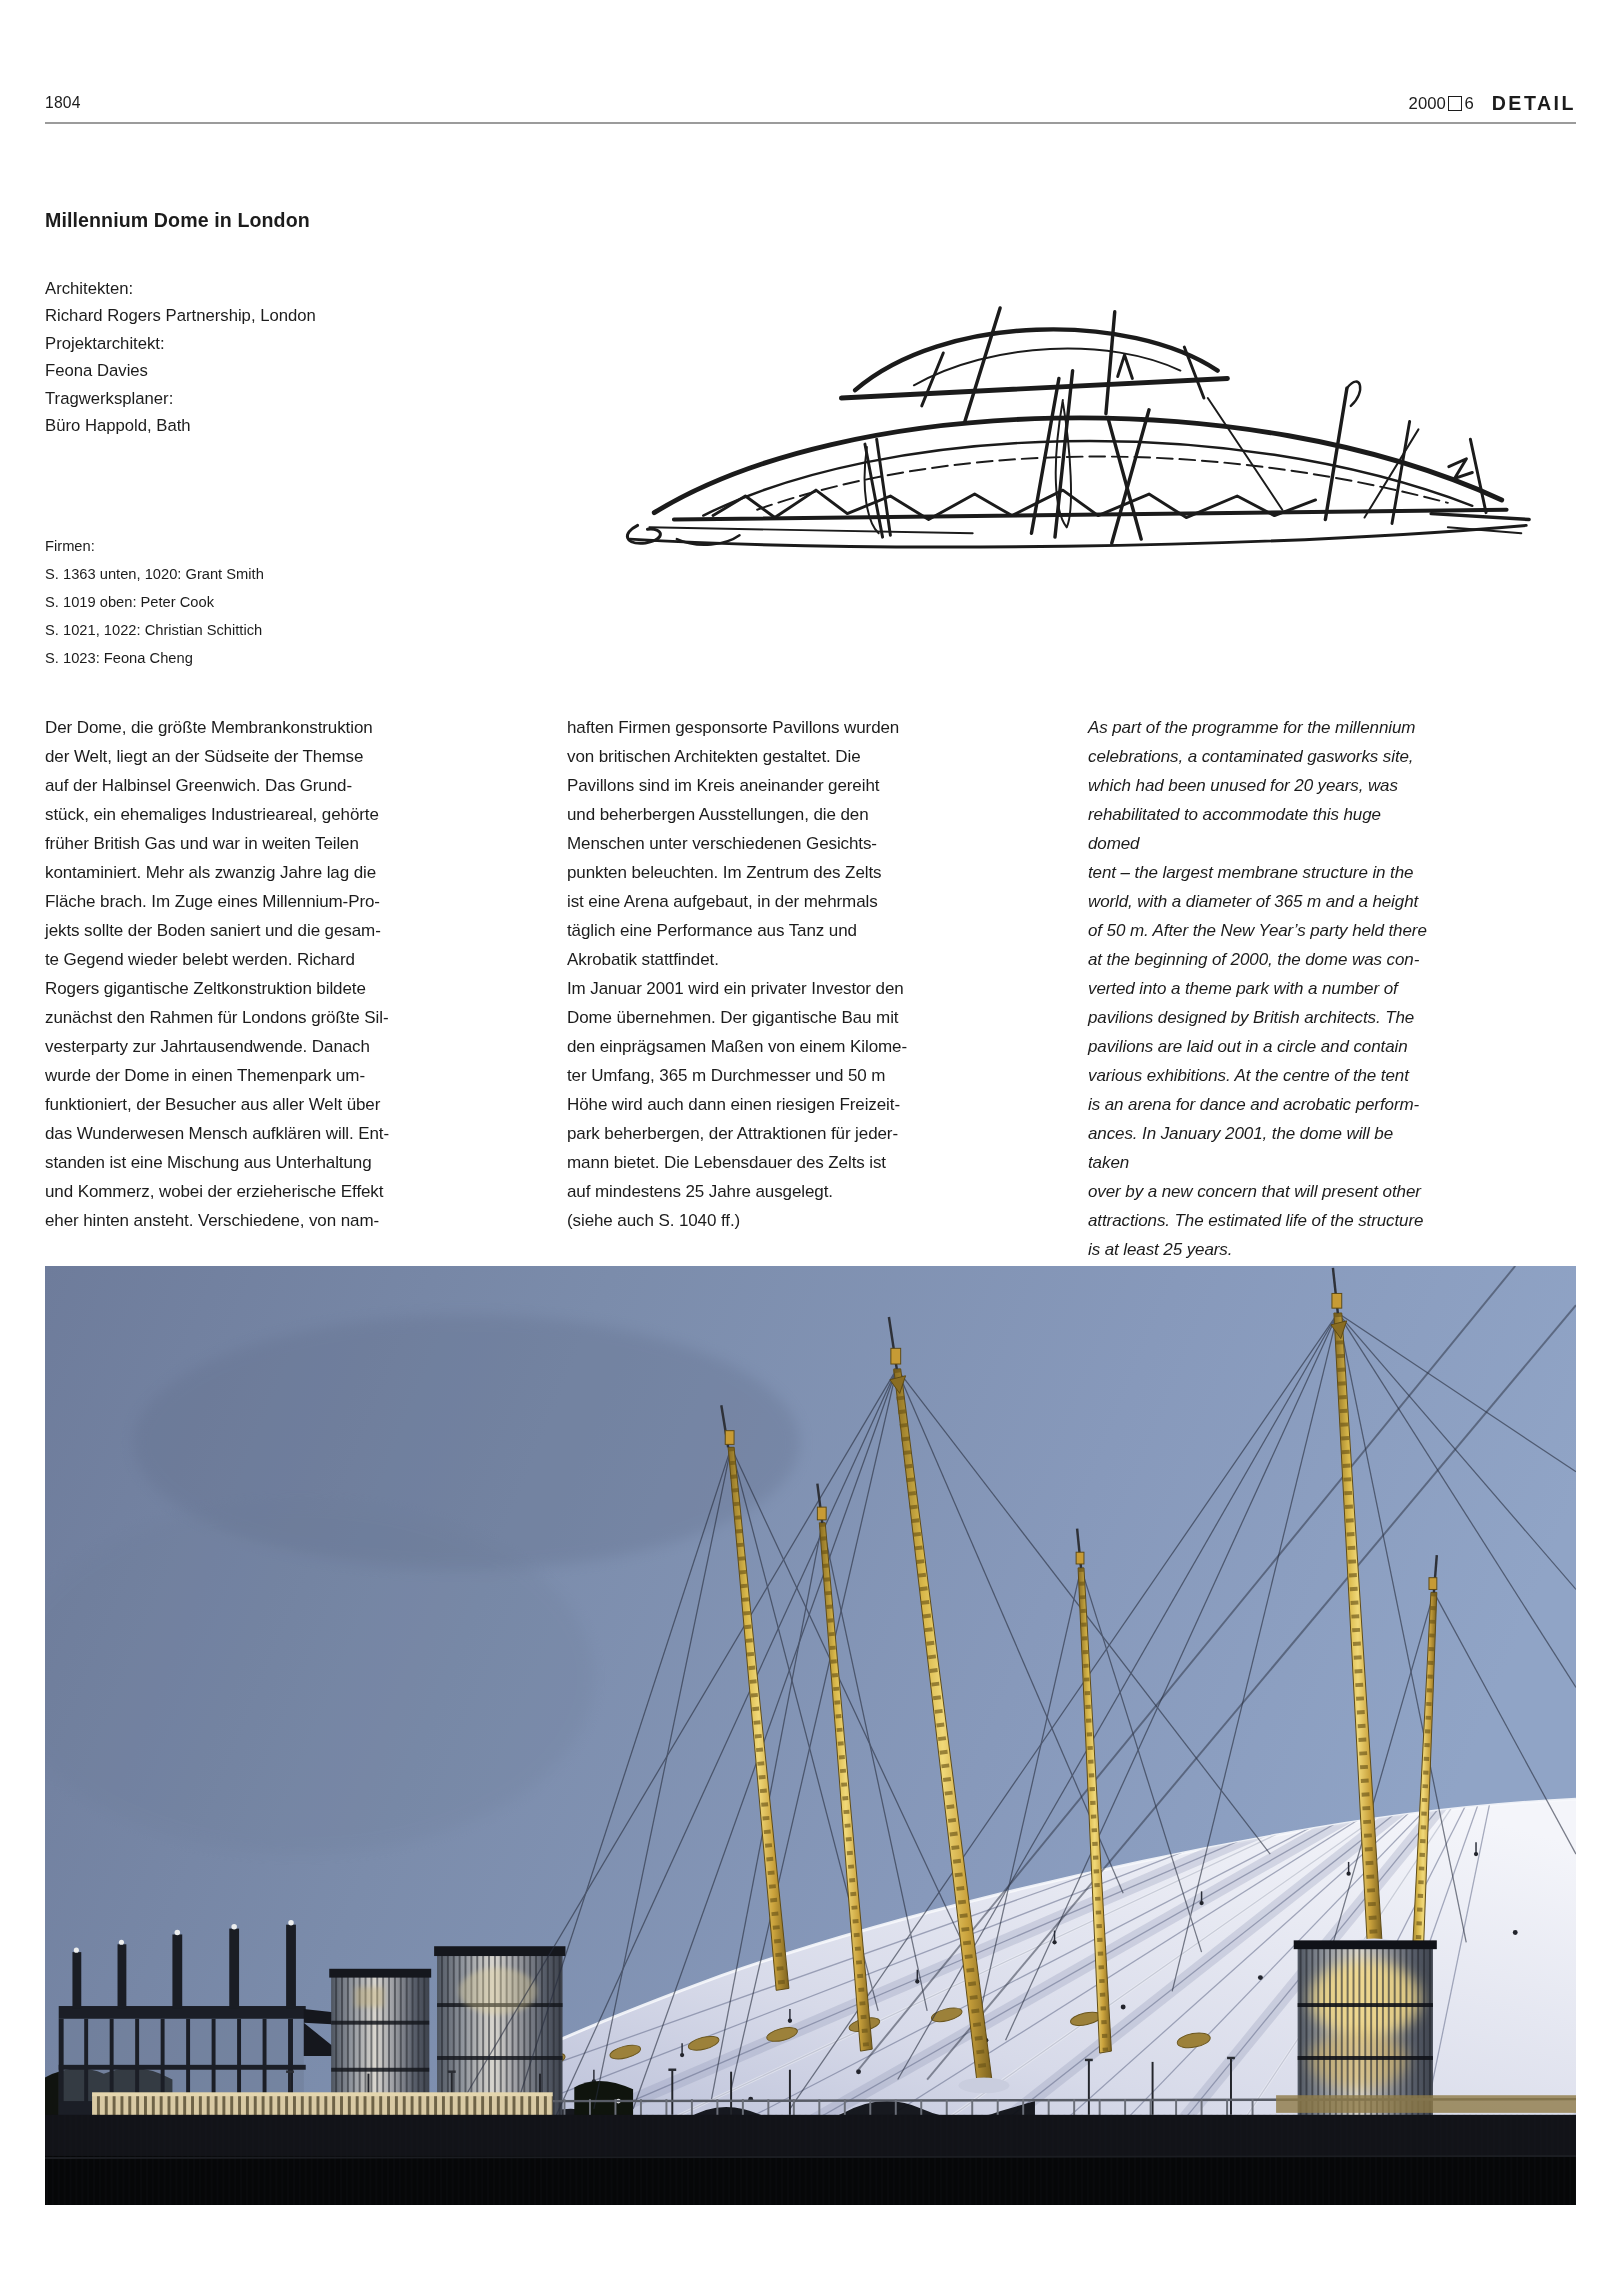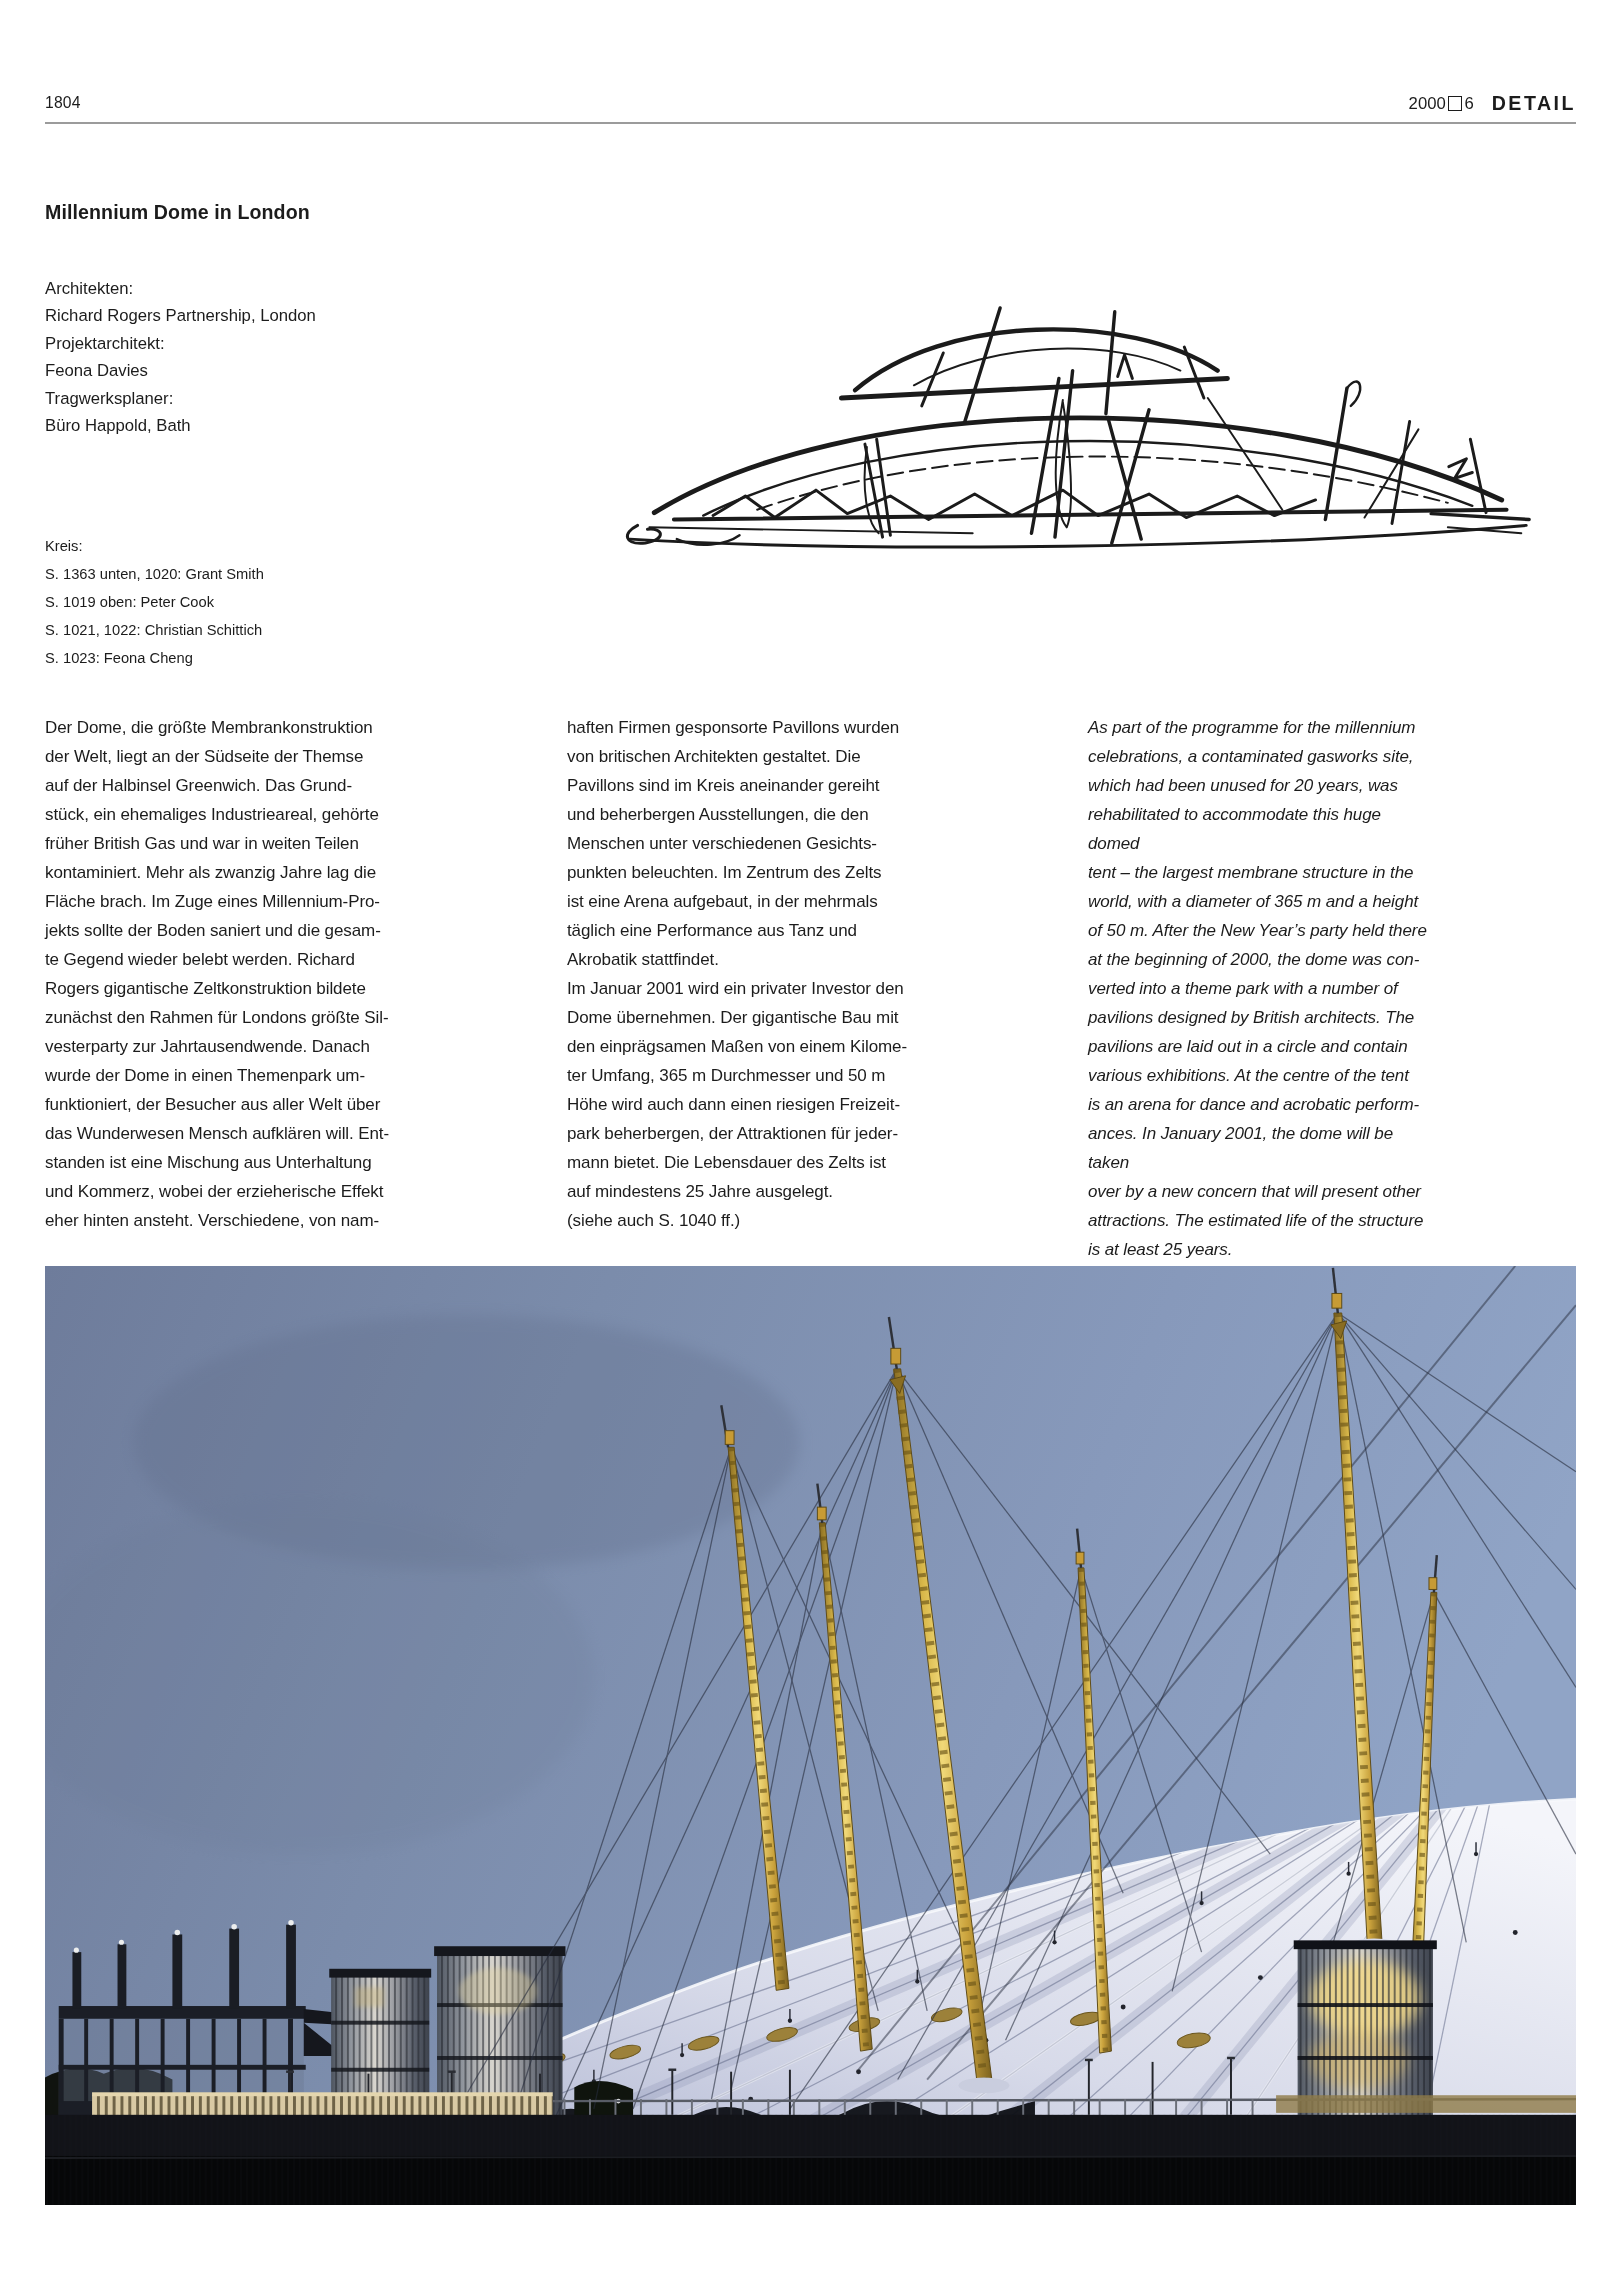--- a/index.html
+++ b/index.html
@@ -9,21 +9,21 @@
     -webkit-font-smoothing:antialiased;
   }
   .abs{position:absolute;}
   
   .hdr-left{left:45px;top:94px;font-size:15.7px;letter-spacing:0.2px;}
   .hdr-right{right:44px;top:92px;font-size:16.7px;display:flex;align-items:center;gap:0;}
   .issue-box{width:12.7px;height:12.7px;border:1.6px solid #1c1c1c;display:inline-block;margin:0 2px;}
   .logo{font-weight:bold;font-size:19.6px;letter-spacing:2.5px;margin-left:18px;}
   .rule{left:45px;top:122px;width:1531px;height:2px;background:#9b9b9b;}
   
-  .title{left:45px;top:201px;font-size:19.6px;font-weight:bold;letter-spacing:0.1px;}
+  .title{left:45px;top:209px;font-size:19.6px;font-weight:bold;letter-spacing:0.1px;}
   .credits{left:45px;top:275px;font-size:16.7px;line-height:27.4px;white-space:pre-line;}
   .fotos{left:45px;top:532px;font-size:14.7px;line-height:28px;white-space:pre-line;}
   
   .col{top:713px;width:349px;font-size:17px;line-height:29px;white-space:pre-line;letter-spacing:-0.1px;}
   .col1{left:45px;} .col2{left:567px;} .col3{left:1088px;font-style:italic;}
   
   .sketch{left:620px;top:292px;width:916px;height:263px;}
   .photo{left:45px;top:1266px;width:1531px;height:939px;overflow:hidden;}
   svg{display:block;}
 </style>
@@ -39,21 +39,21 @@
 </div>
 <div class="abs rule"></div>
 
 <div class="abs title">Millennium Dome in London</div>
 <div class="abs credits">Architekten:
 Richard Rogers Partnership, London
 Projektarchitekt:
 Feona Davies
 Tragwerksplaner:
 Büro Happold, Bath</div>
-<div class="abs fotos"><span>Kreis:</span>
+<div class="abs fotos"><span>Firmen:</span>
 <span>S. 1363 unten, 1020: Grant Smith
 S. 1019 oben: Peter Cook
 S. 1021, 1022: Christian Schittich
 S. 1023: Feona Cheng</span></div>
 
 <div class="abs sketch">
 <svg width="916" height="263" viewBox="0 0 935 268" fill="none" stroke="#1b1b1b" stroke-linecap="round" stroke-linejoin="round">
 
   <path d="M 55 232 L 905 222" stroke-width="4"></path>
   <path d="M 10 252 C 250 266 650 262 925 238" stroke-width="3"></path>

